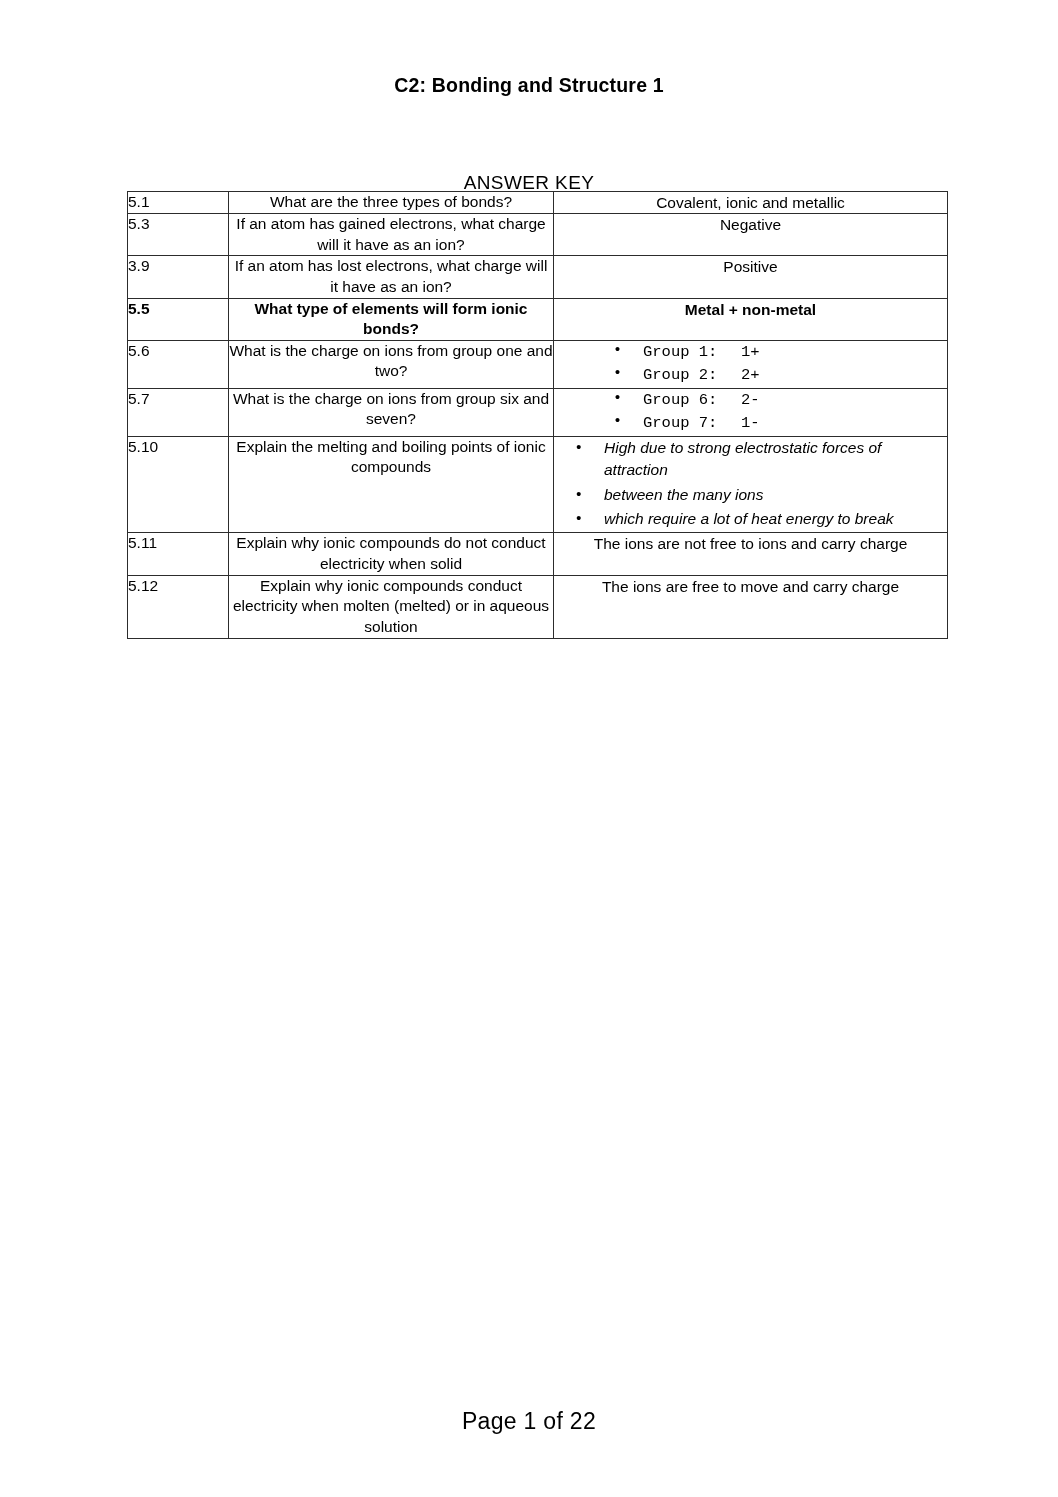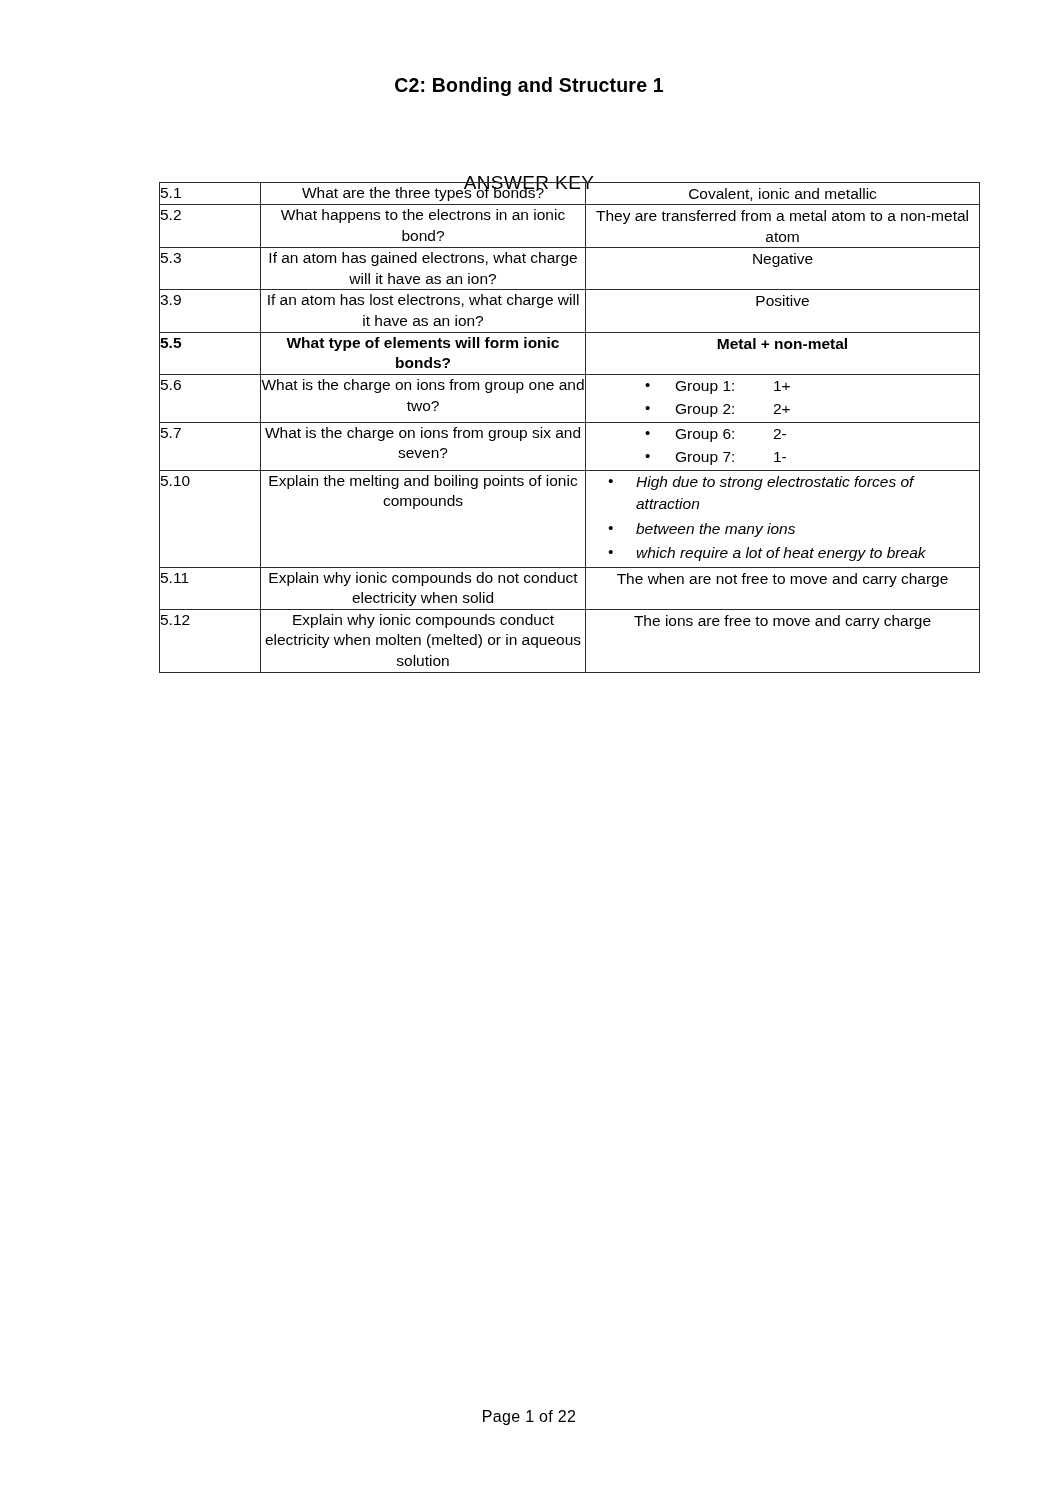--- a/index.html
+++ b/index.html
@@ -44,25 +44,24 @@
     text-align: center;
     font-size: 19px;
     font-weight: normal;
     letter-spacing: 0.4px;
     margin-top: 44px;
   }
 
   .qa-table {
     position: absolute;
     left: 127px;
-    top: 182px;
+    top: 191px;
     width: 820px;
     border-collapse: collapse;
     table-layout: fixed;
-    margin-left: 32px;
   }
   .qa-table td {
     border: 1.4px solid #2c2c2c;
     vertical-align: top;
     padding: 0;
   }
 
   .col-num   { width: 101px; }
   .col-q     { width: 325px; }
   .col-a     { width: 394px; }
@@ -106,38 +105,38 @@
     line-height: 1.45;
   }
   ul.ans-list li::before {
     content: "\2022";
     position: absolute;
     left: 16px;
     top: -1px;
     font-size: 15px;
   }
   
-  ul.ans-list.group-list { margin-left: 45px; }
+  ul.ans-list.group-list { margin-left: 45px; font-family: Liberation Mono, monospace; }
   ul.ans-list.group-list li { padding-left: 44px; }
   ul.ans-list.group-list li::before { left: 14px; }
   .grp-label {
     display: inline-block;
     min-width: 98px;
   }
   ul.ans-list.reason-list { margin-left: 14px; font-style: italic; }
   ul.ans-list.reason-list li { padding-left: 36px; margin-bottom: 2px; }
   ul.ans-list.reason-list li::before { left: 8px; }
 
   .footer {
     position: absolute;
     left: 0;
     top: 1408px;
     width: 1058px;
     text-align: center;
-    font-size: 16px;
+    font-size: 23px;
     letter-spacing: 0.3px;
   }
 </style>
 </head>
 <body>
 
 <div class="page">
 
   <div class="doc-title">C2: Bonding and Structure 1</div>
 
@@ -147,25 +146,20 @@
     <colgroup>
       <col class="col-num">
       <col class="col-q">
       <col class="col-a">
     </colgroup>
     <tbody id="table-body">
         <tr>
           <td class="cell-num">5.1</td>
           <td class="cell-q">What are the three types of bonds?</td>
           <td class="cell-a plain-line">Covalent, ionic and metallic</td>
-        </tr>
-        <tr>
-          <td class="cell-num">5.2</td>
-          <td class="cell-q">What happens to the electrons in an ionic bond?</td>
-          <td class="cell-a plain-line">They are transferred from a metal atom to a non-metal atom</td>
         </tr>
         <tr>
           <td class="cell-num">5.3</td>
           <td class="cell-q">If an atom has gained electrons, what charge will it have as an ion?</td>
           <td class="cell-a plain-line">Negative</td>
         </tr>
         <tr>
           <td class="cell-num">3.9</td>
           <td class="cell-q">If an atom has lost electrons, what charge will it have as an ion?</td>
           <td class="cell-a plain-line">Positive</td>
@@ -202,21 +196,21 @@
             <ul class="ans-list reason-list">
               <li>High due to strong electrostatic forces of attraction</li>
               <li>between the many ions</li>
               <li>which require a lot of heat energy to break</li>
             </ul>
           </td>
         </tr>
         <tr>
           <td class="cell-num">5.11</td>
           <td class="cell-q">Explain why ionic compounds do not conduct electricity when solid</td>
-          <td class="cell-a plain-line">The when are not free to move and carry charge</td>
+          <td class="cell-a plain-line">The ions are not free to ions and carry charge</td>
         </tr>
         <tr>
           <td class="cell-num">5.12</td>
           <td class="cell-q">Explain why ionic compounds conduct electricity when molten (melted) or in aqueous solution</td>
           <td class="cell-a plain-line">The ions are free to move and carry charge</td>
         </tr>
       </tbody>
   </table>
 
   <div class="footer">Page 1 of 22</div>

